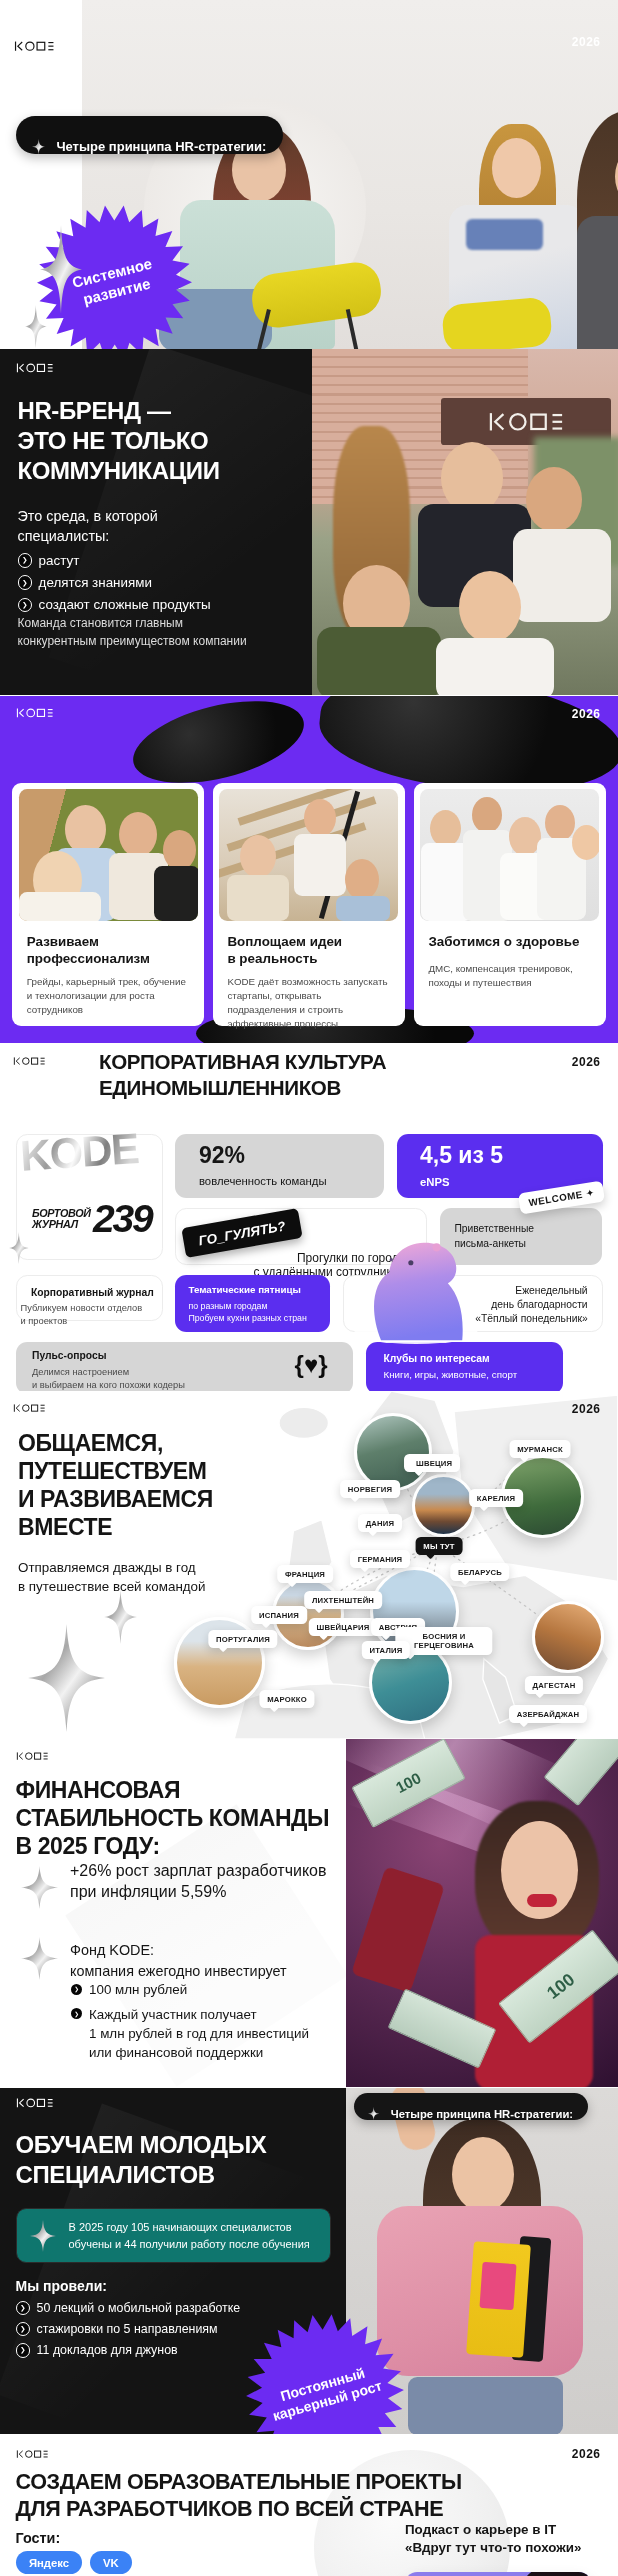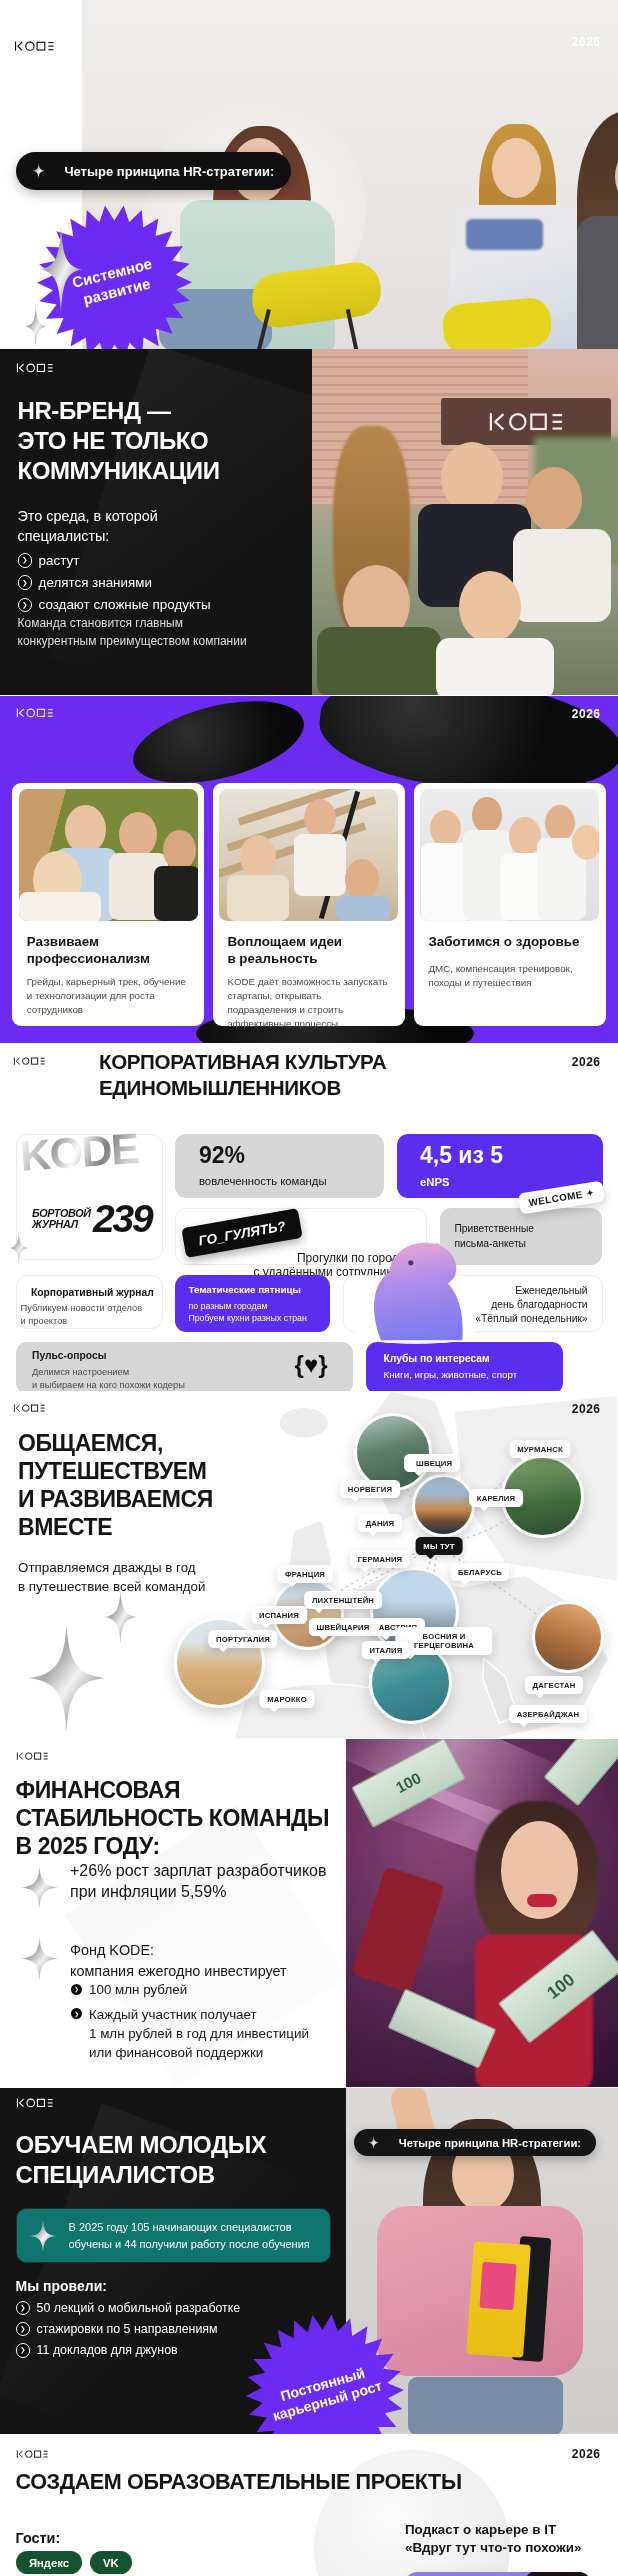--- a/index.html
+++ b/index.html
@@ -3,22 +3,22 @@
 <meta charset="utf-8">
 <style>
   html,body{margin:0;padding:0;background:#999;}
   #page{position:relative;width:618px;height:2782px;margin:0 auto;background:#fff;overflow:hidden;
         font-family:"Liberation Sans","DejaVu Sans",sans-serif;color:#151515;}
   .abs{position:absolute;}
   .sec{position:absolute;left:0;width:618px;overflow:hidden;}
   .klogo{display:inline-block;line-height:0;}
   .year{font-weight:700;font-size:12px;letter-spacing:0.5px;}
   .h-big{font-weight:700;letter-spacing:-0.4px;white-space:nowrap;}
-  .pillbadge{display:flex;align-items:center;gap:19px;background:#101010;color:#fff;border-radius:20.6px;
-             font-weight:700;white-space:nowrap;box-shadow:0 4.1px 10.3px rgba(0,0,0,.25);margin-top:36px;}
+  .pillbadge{display:flex;align-items:flex-end;gap:11px;background:#101010;color:#fff;border-radius:20.6px;
+             font-weight:700;white-space:nowrap;box-shadow:0 4.1px 10.3px rgba(0,0,0,.25);}
   .spark{display:inline-block;line-height:0;}
   .burst-wrap{position:absolute;}
   .burst{position:absolute;inset:0;}
   .burst-text{position:absolute;inset:0;display:flex;flex-direction:column;align-items:center;justify-content:center;
               color:#fff;font-weight:700;text-align:center;line-height:1.25;}
   .brow{display:flex;align-items:center;gap:6.7px;}
   .bic{flex:0 0 auto;width:13.4px;height:13.4px;border-radius:50%;background:#060606;display:flex;align-items:center;justify-content:center;color:#fff;font-size:6.7px;font-weight:700;}
   .bic::before{content:"❯";}
   .bic.on-dark{border:1px solid #fff;width:12.4px;height:12.4px;}
   .bic.small{width:11.3px;height:11.3px;font-size:5.7px;}
@@ -27,21 +27,21 @@
   .bento.gray{background:#D6D6D6;border:none;}
   .bento.purple{background:#5B2EEF;border:none;color:#fff;}
   .mpill{position:absolute;transform:translate(-50%,-50%);background:#fff;color:#1A1A1A;border-radius:5.2px;
          padding:4.6px 7.7px;font-weight:700;font-size:7.7px;letter-spacing:0.2px;white-space:nowrap;
          box-shadow:0 3.6px 9.3px rgba(0,0,0,.16);z-index:6;}
   .mpill::after{content:"";position:absolute;left:12.4px;bottom:-2.6px;width:5.7px;height:5.7px;background:inherit;transform:rotate(45deg);border-radius:1px;}
   .mpill.here{background:#141414;color:#fff;}
   .mcircle{position:absolute;border-radius:50%;border:3.1px solid #fff;box-shadow:0 6.2px 13.4px rgba(0,0,0,.18);z-index:4;box-sizing:border-box;}
   .pillrow{display:flex;gap:7.2px;}
   .tag{display:inline-flex;align-items:center;border-radius:515px;font-weight:700;font-size:11.3px;padding:5.7px 13.4px;white-space:nowrap;}
-  .tag.purple{background:#14532d;color:#fff;}
+  .tag.purple{background:#3b82f6;color:#fff;}
   .blob{position:absolute;}
   .photo{position:absolute;overflow:hidden;}
   .sticker-black{background:#0D0D0D;color:#fff;font-weight:700;display:flex;align-items:center;justify-content:center;
                  box-shadow:0 4.1px 8.2px rgba(0,0,0,.3);}
   .chrome-text{font-weight:900;letter-spacing:-1.5px;
     background:linear-gradient(115deg,#F2F2F2 5%,#9A9A9A 30%,#FAFAFA 48%,#7E7E7E 68%,#D8D8D8 90%);
     -webkit-background-clip:text;background-clip:text;color:transparent;}
   .dash-overlay{position:absolute;z-index:2;}
   .label-sub{color:#4A4A4A;}
 </style>
@@ -344,21 +344,21 @@
           </linearGradient>
         </defs>
         <ellipse cx="130" cy="190" rx="120" ry="22" fill="#FFFFFF" opacity="0.9"></ellipse>
         <path d="M62,205 C40,150 44,95 78,72 C82,40 108,16 145,15 C178,14 205,32 208,60 C210,76 203,88 192,94 C214,118 224,155 220,205 Z" fill="url(#capyg)"></path>
         <circle cx="170" cy="24" r="8" fill="#E79FD4"></circle>
         <circle cx="120" cy="54" r="5" fill="#4A3E66"></circle>
         <circle cx="82" cy="48" r="3.2" fill="#5A4A78"></circle>
       </svg>
     </div>
 
-    <div class="bento abs" style="left:15.5px;top:232px;width:147px;height:54px;">
+    <div class="bento abs" style="left:15.5px;top:232px;width:147px;height:46px;">
       <div class="abs" style="left:14.4px;top:11.3px;font-size:10.3px;font-weight:700;">Корпоративный журнал</div>
       <div class="abs label-sub" style="left:4px;top:26px;font-size:9.3px;line-height:13px;">
         <div>Публикуем новости отделов</div>
         <div>и проектов</div>
       </div>
     </div>
 
     <div class="bento purple abs" style="left:175px;top:232px;width:155px;height:57px;">
       <div class="abs" style="left:13.4px;top:9.3px;font-size:9.8px;font-weight:700;">Тематические пятницы</div>
       <div class="abs" style="left:13.4px;top:25px;font-size:8.8px;line-height:12.4px;">
@@ -665,20 +665,21 @@
             <path d="M16 2 L7.5 10 L16 18"></path>
     <circle cx="31" cy="10" r="8"></circle>
     <rect x="45" y="2.5" width="15" height="15"></rect>
     <path d="M67 3 H77"></path>
             <path d="M67 10 H77"></path>
             <path d="M67 17 H77"></path>
           </svg></span></div>
     <div class="abs year" style="right:17.5px;top:13.4px;color:#141414;">2026</div>
     <div class="abs h-big" style="left:15.5px;top:34px;font-size:21.6px;line-height:27px;">
       <div>СОЗДАЕМ ОБРАЗОВАТЕЛЬНЫЕ ПРОЕКТЫ</div>
+      <div>ДЛЯ РАЗРАБОТЧИКОВ ПО ВСЕЙ СТРАНЕ</div>
     </div>
     <div class="abs" style="left:15.5px;top:96px;font-size:14.4px;font-weight:700;">Гости:</div>
     <div class="abs pillrow" style="left:15.5px;top:117px;">
       <span class="tag purple">Яндекс</span>
       <span class="tag purple">VK</span>
     </div>
 
     <div class="abs" style="left:405px;top:87px;font-size:13.4px;line-height:18px;font-weight:700;">
       <div>Подкаст о карьере в IT</div>
       <div>«Вдруг тут что-то похожи»</div>

